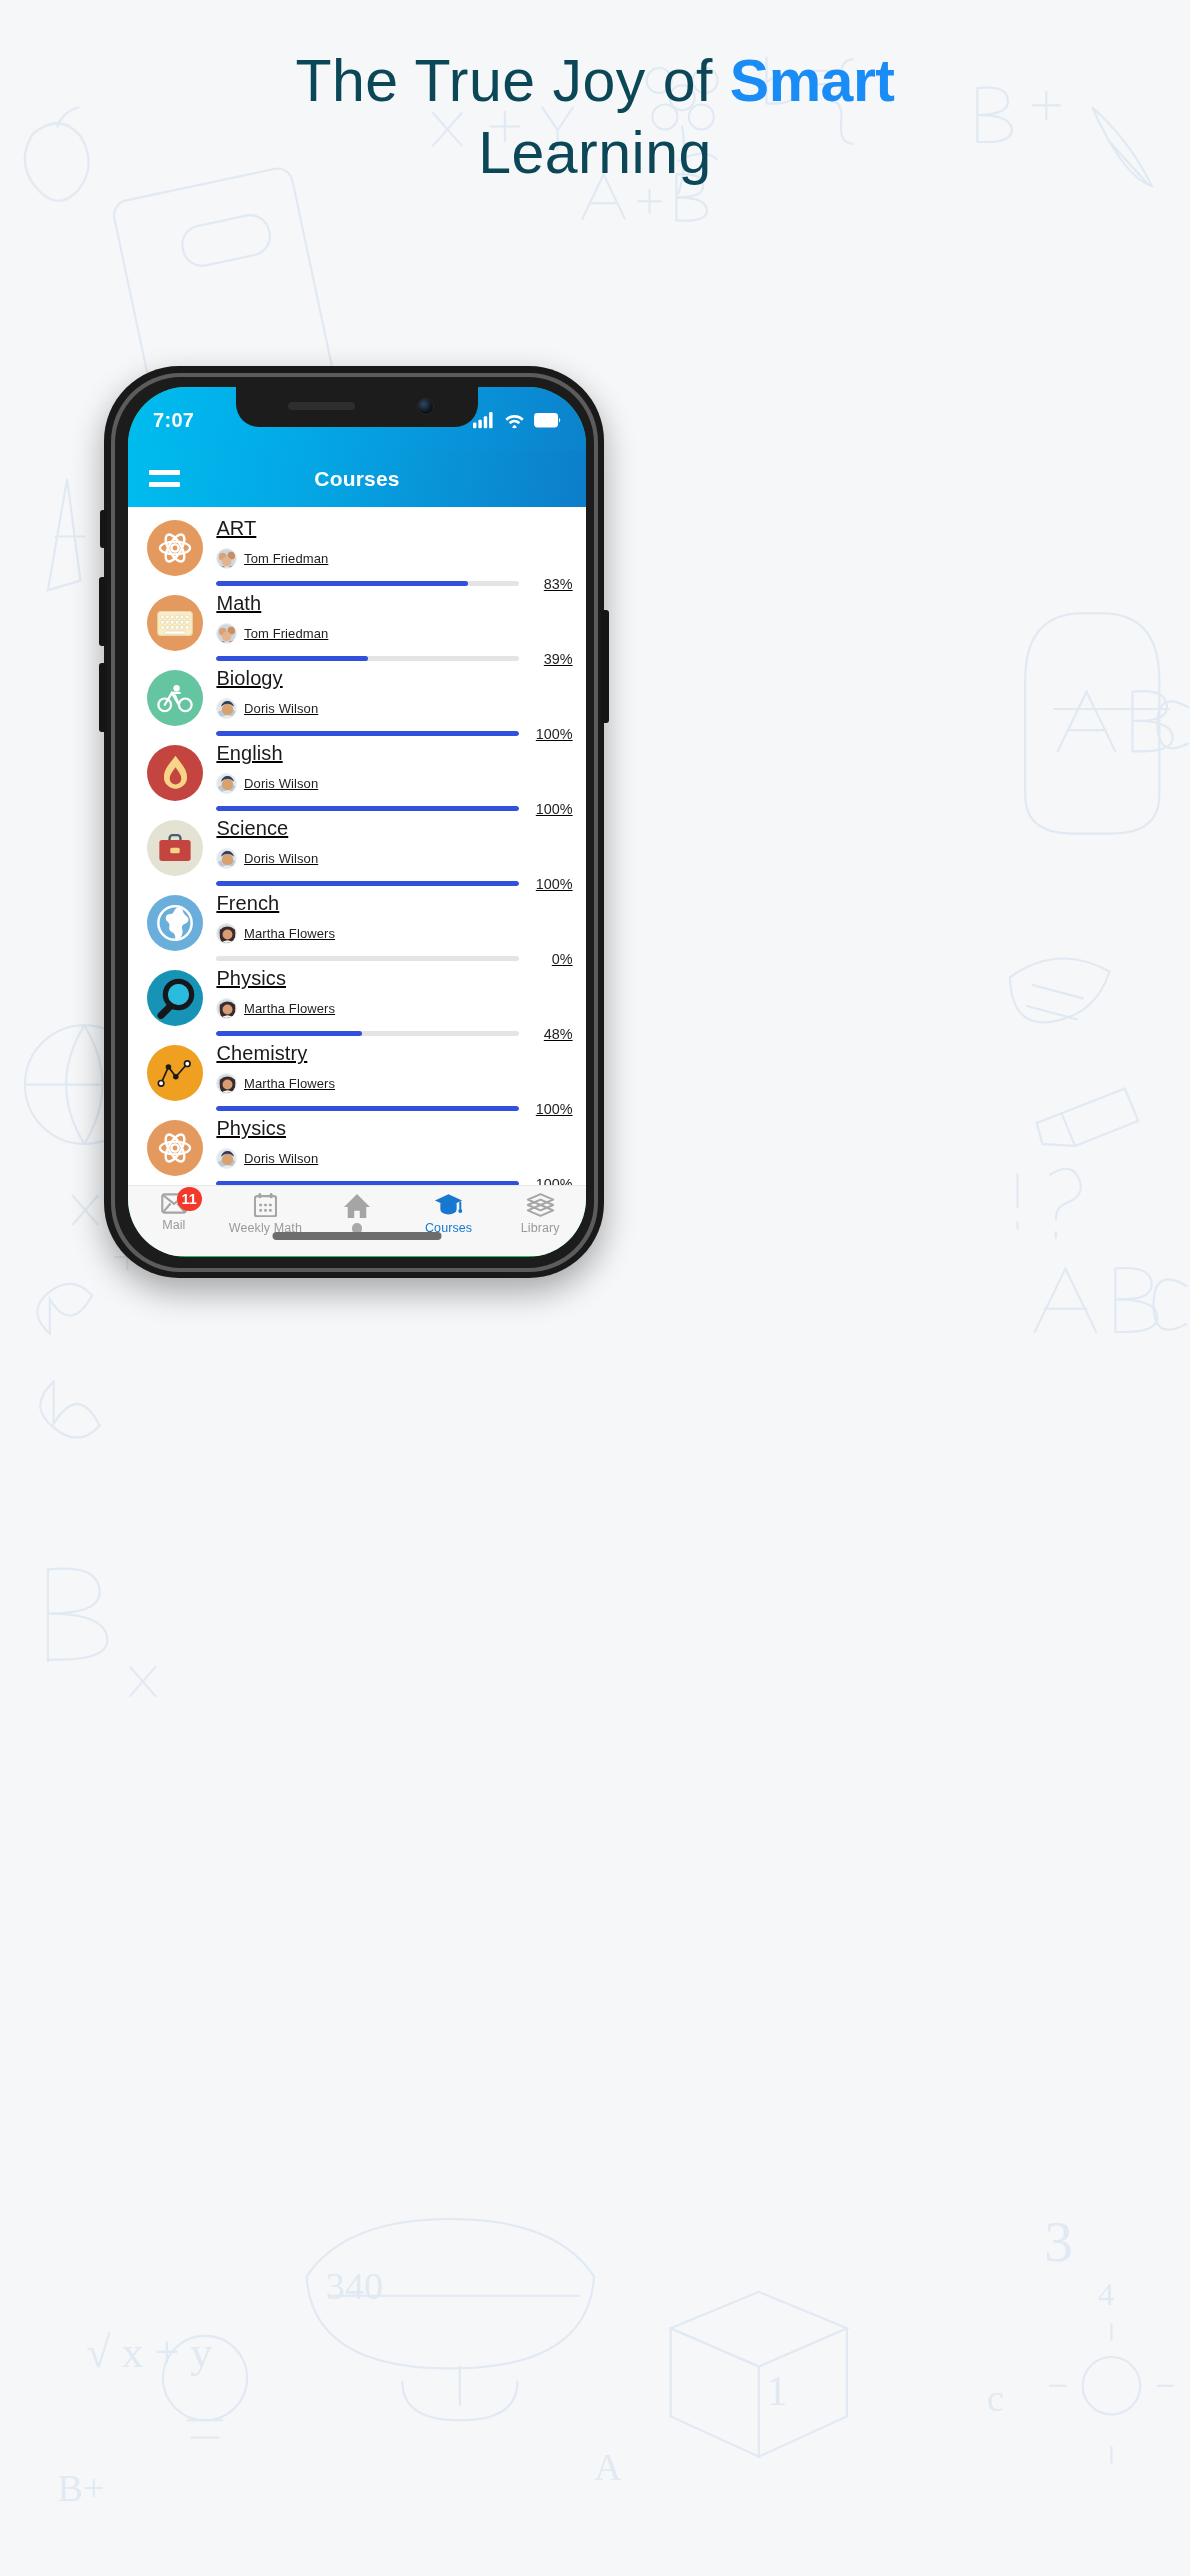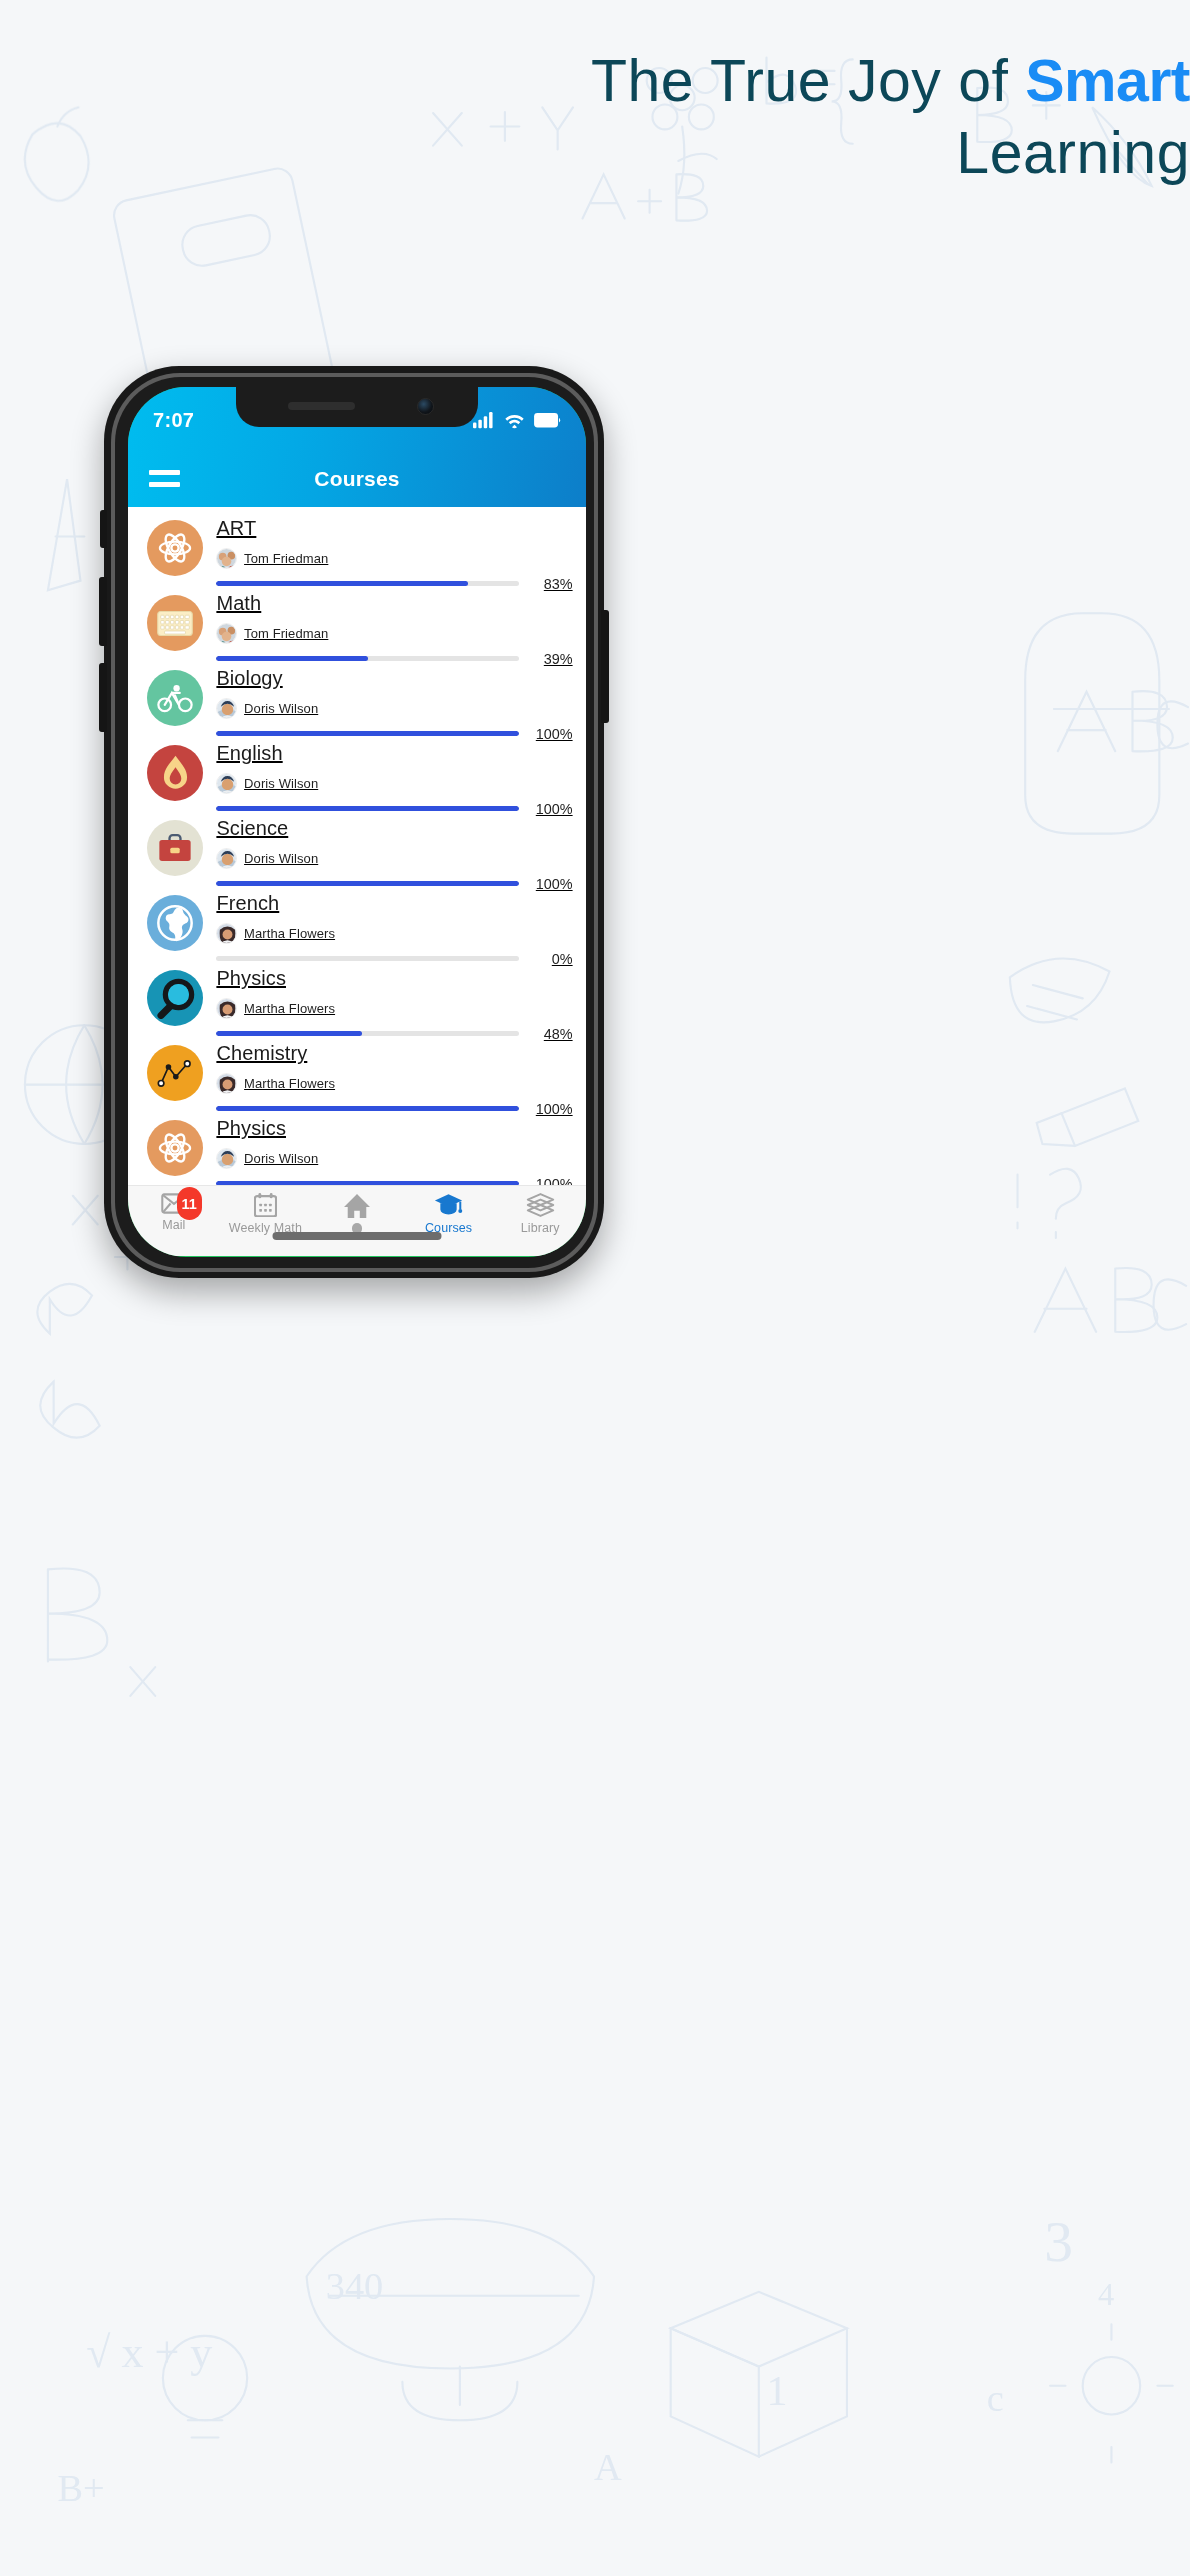--- a/index.html
+++ b/index.html
@@ -20,21 +20,21 @@
   #doodles {
     position: absolute; inset: 0;
     opacity: .55;
     pointer-events: none;
   }
 
   
   #headline {
     position: absolute;
     top: 46px; left: 0; width: 1190px;
-    text-align: right;
+    text-align: center;
     line-height: 1.22;
     letter-spacing: 0.5px;
     font-size: 59px;
     font-weight: 300;
     color: #0c4758;
   }
   #headline .accent {
     color: #1a8cf5;
     font-weight: 800;
     letter-spacing: -0.5px;
@@ -261,21 +261,21 @@
   .nav-label {
     font-size: 12.5px;
     color: #9a9a9a;
     letter-spacing: 0.1px;
   }
   .nav-item.active .nav-label { color: #1878cf; }
   .nav-badge {
     position: absolute;
     top: -5.7px; left: 50%;
     margin-left: 2.9px;
-    min-width: 25px; height: 33px;
+    min-width: 25px; height: 24px;
     border-radius: 12.5px;
     background: #f4382a;
     color: #fff;
     font-size: 14.4px;
     font-weight: 700;
     display: flex; align-items: center; justify-content: center;
     padding: 0 4.8px;
   }
   .nav-dot {
     width: 10.5px; height: 10.5px;

